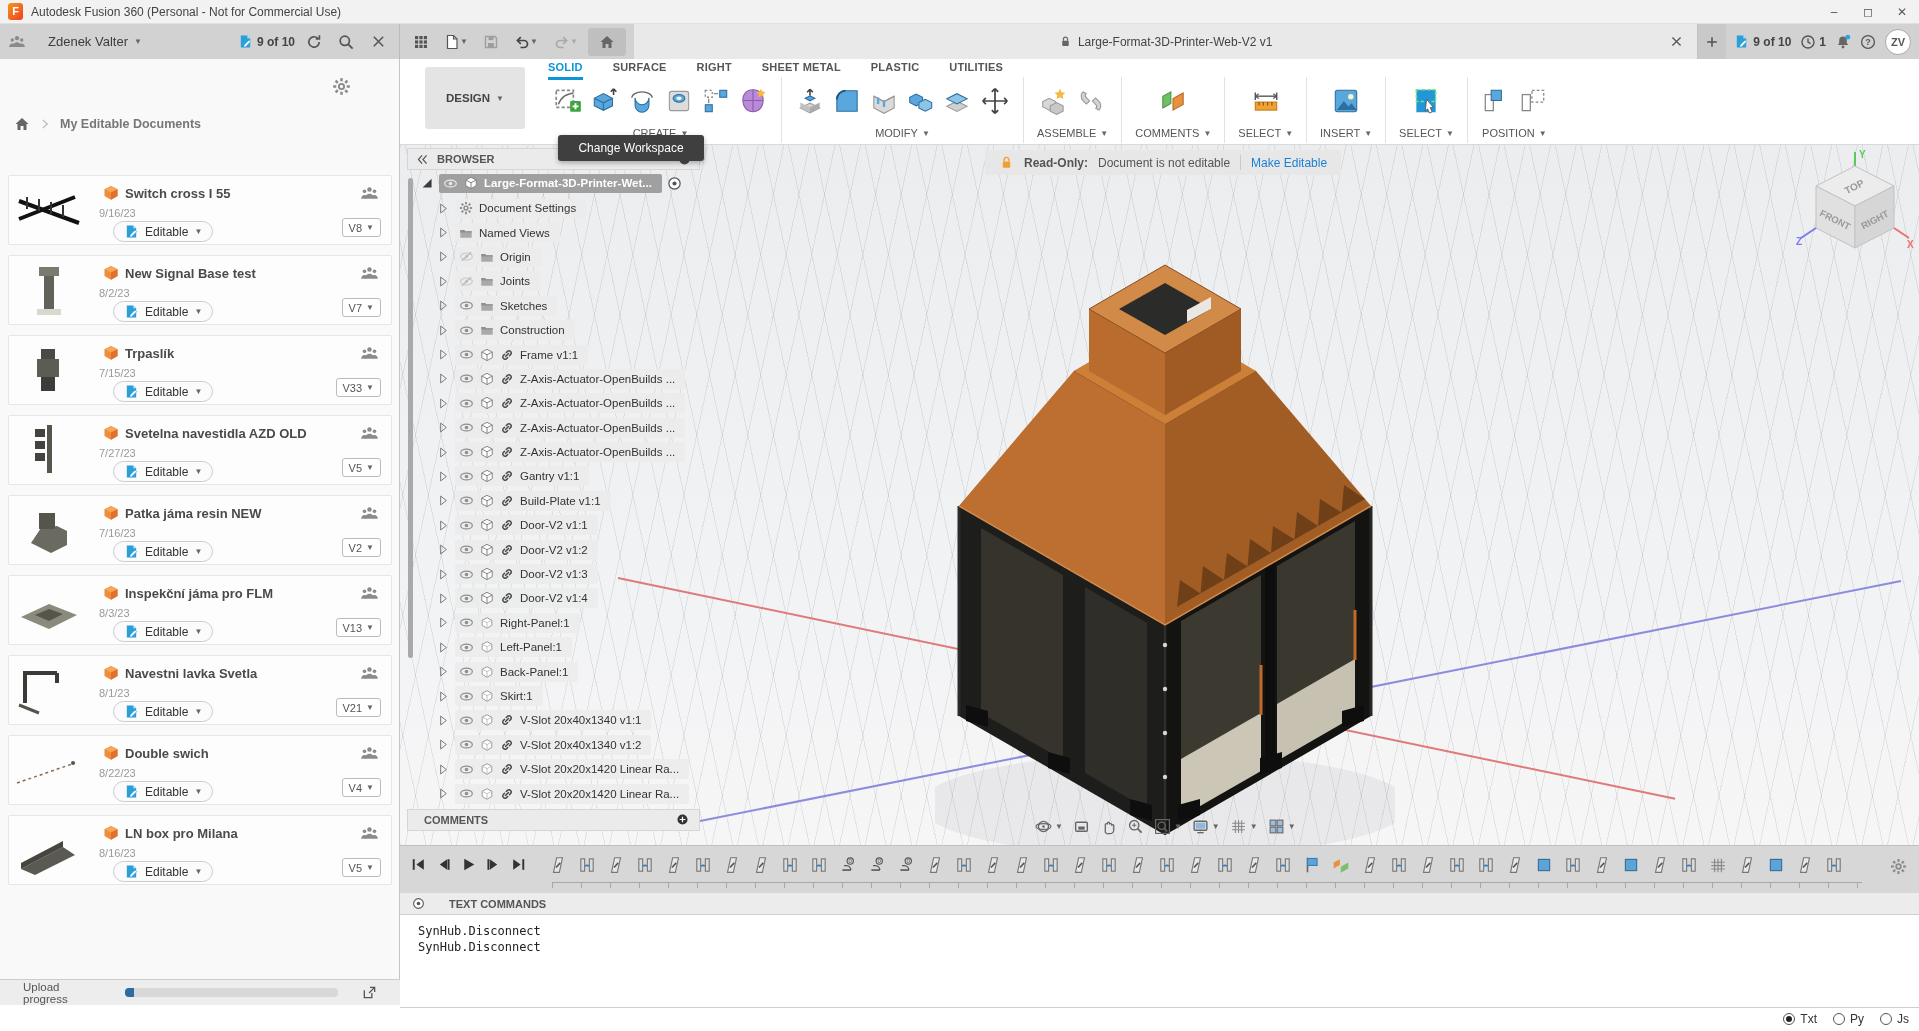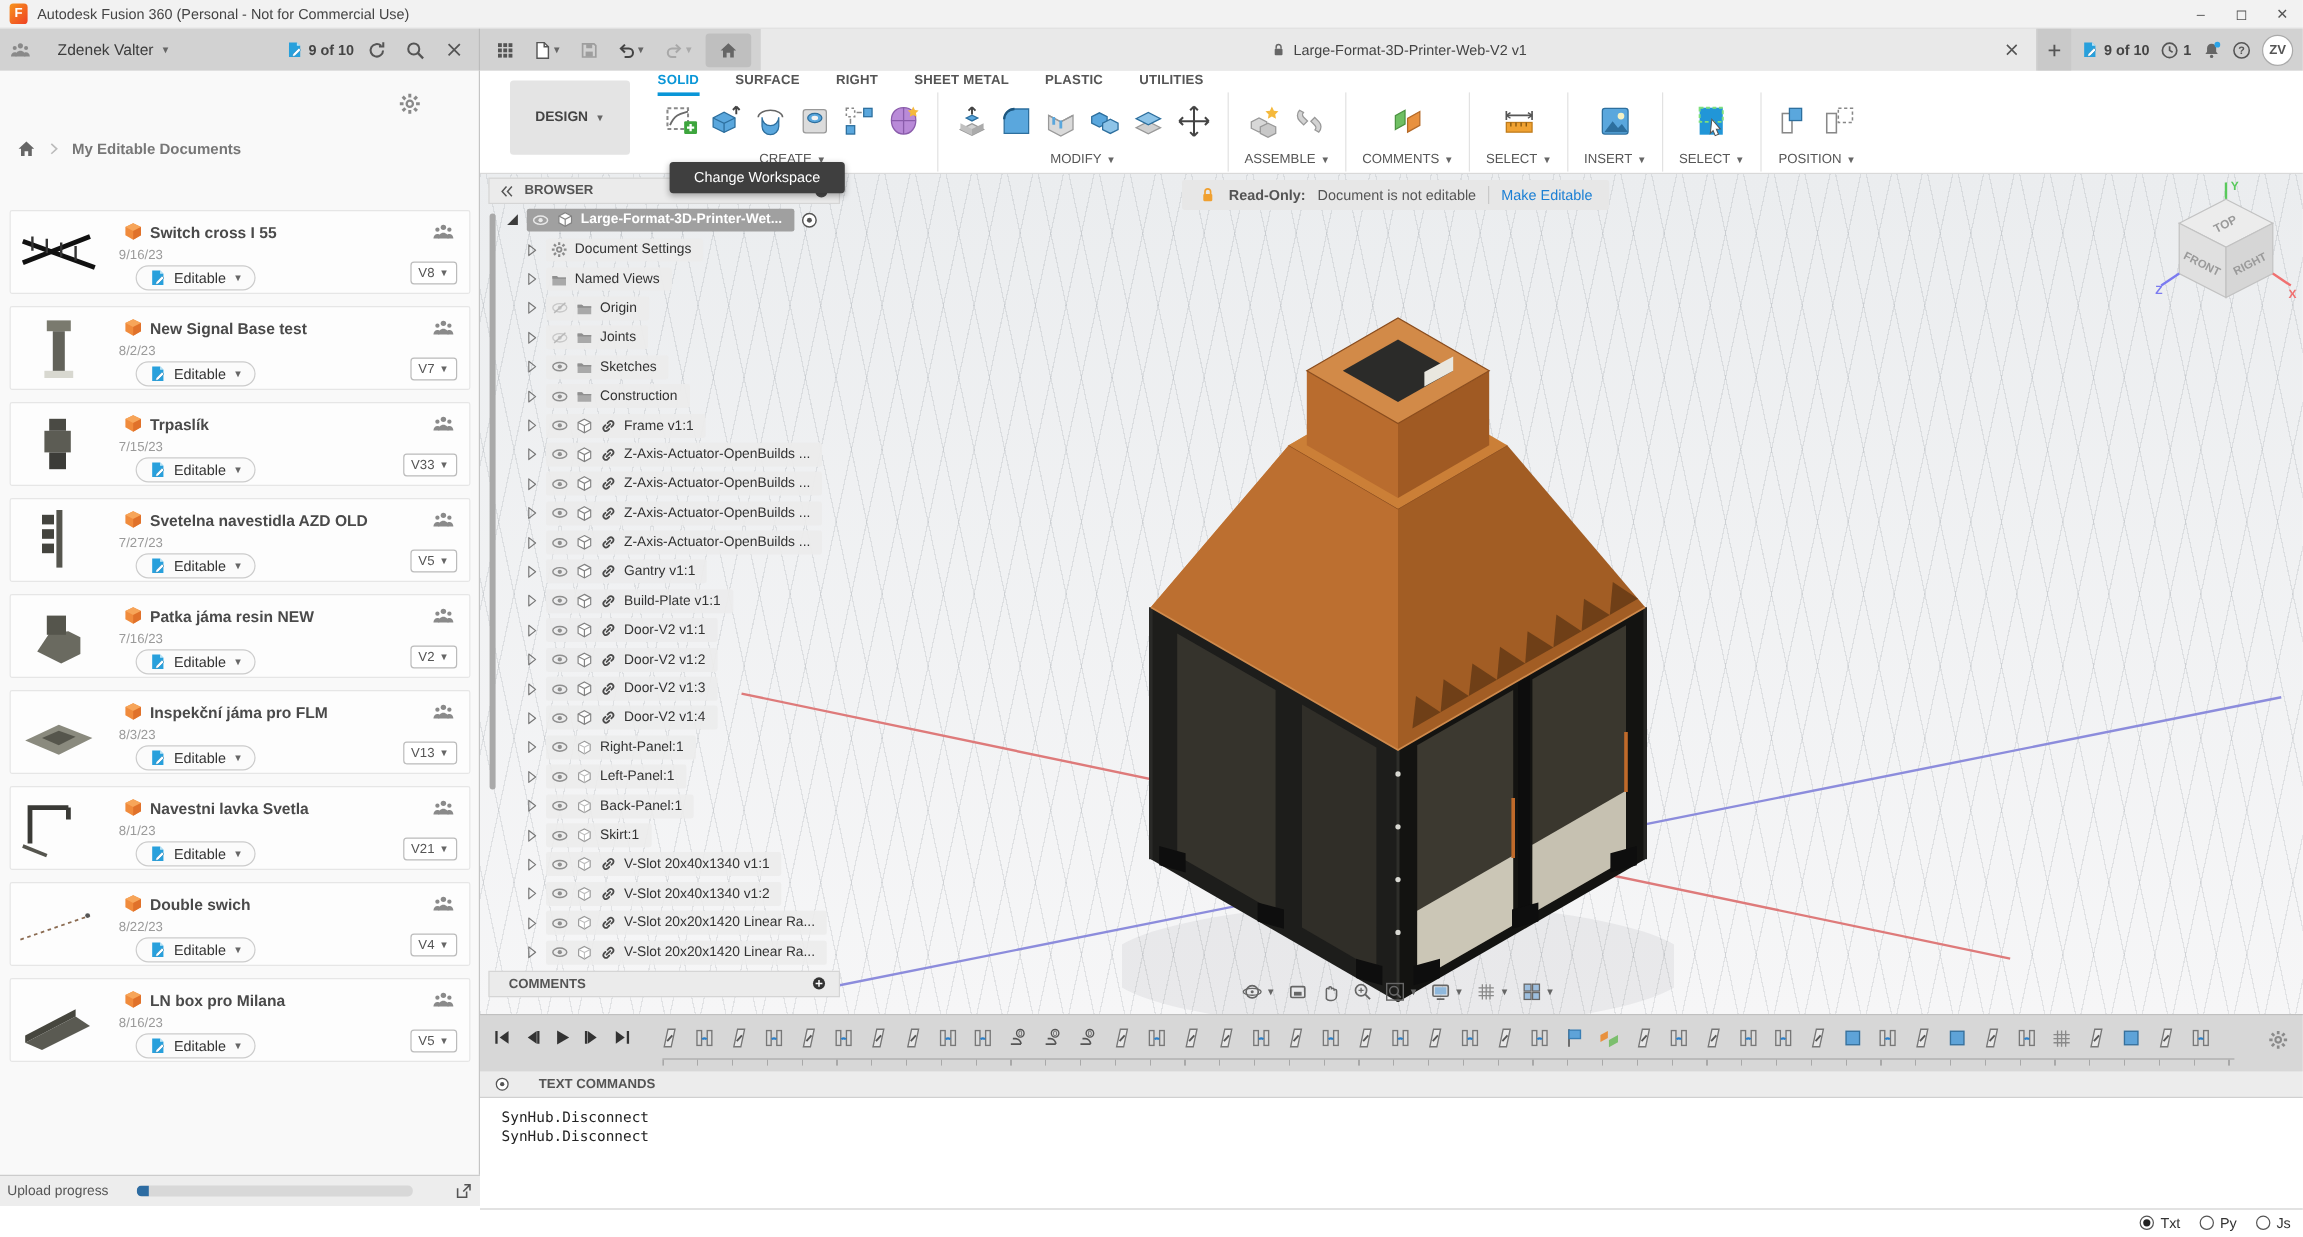--- a/index.html
+++ b/index.html
@@ -33,21 +33,21 @@
   .breadcrumb{position:absolute;left:14px;top:57px;display:flex;align-items:center;gap:9px;font-size:12.5px;font-weight:bold;color:#777}
   .doc-list{position:absolute;left:8px;top:116px;width:384px}
   .doc-card{position:relative;width:384px;height:70px;background:#fdfdfd;border:1px solid #e6e6e6;border-radius:2px;margin-bottom:10px}
   .thumb{position:absolute;left:4px;top:3px;width:72px;height:62px}
   .doc-title{position:absolute;left:116px;top:10px;font-size:13px;font-weight:bold;color:#4a4a4a;white-space:nowrap}
   .doc-cube{position:absolute;left:94px;top:9px}
   .doc-date{position:absolute;left:90px;top:31px;font-size:11px;color:#9a9a9a}
   .pill{position:absolute;left:104px;top:45px;height:21px;display:flex;align-items:center;gap:6px;padding:0 10px;border:1px solid #ccc;border-radius:11px;background:#fbfbfb;font-size:12px;color:#333}
   .people{position:absolute;right:12px;top:8px}
   .vbadge{position:absolute;right:10px;bottom:7px;height:19px;border:1px solid #bbb;border-radius:3px;background:#fff;font-size:11px;color:#555;display:flex;align-items:center;gap:4px;padding:0 6px}
-  .upload-bar{position:absolute;left:0;bottom:0;width:400px;height:26px;background:#ededed;border-top:1px solid #ccc;display:flex;align-items:center;gap:24px;padding:0 6px;font-size:11.5px;color:#555}
+  .upload-bar{position:absolute;left:0;bottom:0;width:400px;height:26px;background:#ededed;border-top:1px solid #ccc;display:flex;align-items:center;gap:24px;padding:0 23px;font-size:11.5px;color:#555}
   .upload-track{width:230px;height:9px;background:#d8d8d8;border-radius:4px;overflow:hidden}
   .upload-fill{height:100%;background:#2d6ca2}
   
   .ribbon{position:absolute;left:400px;top:59px;width:1519px;height:86px;background:#fff;border-bottom:1px solid #d9d9d9}
   .design-btn{position:absolute;left:25px;top:8px;width:100px;height:62px;background:#e4e4e4;border-radius:3px;display:flex;align-items:center;justify-content:center;gap:6px;font-size:11.5px;font-weight:bold;color:#444}
   .ribbon-tabs{position:absolute;left:148px;top:2px;display:flex;gap:30px}
   .rtab{font-size:11px;font-weight:bold;color:#555;padding-bottom:4px;letter-spacing:.2px}
   .rtab.active{color:#0a96d7;border-bottom:3px solid #0a96d7}
   .groups{position:absolute;left:140px;top:18px;display:flex;height:66px}
   .rgroup{display:flex;flex-direction:column;align-items:center;justify-content:space-between;padding:2px 13px 4px;border-right:1px solid #e2e2e2}

